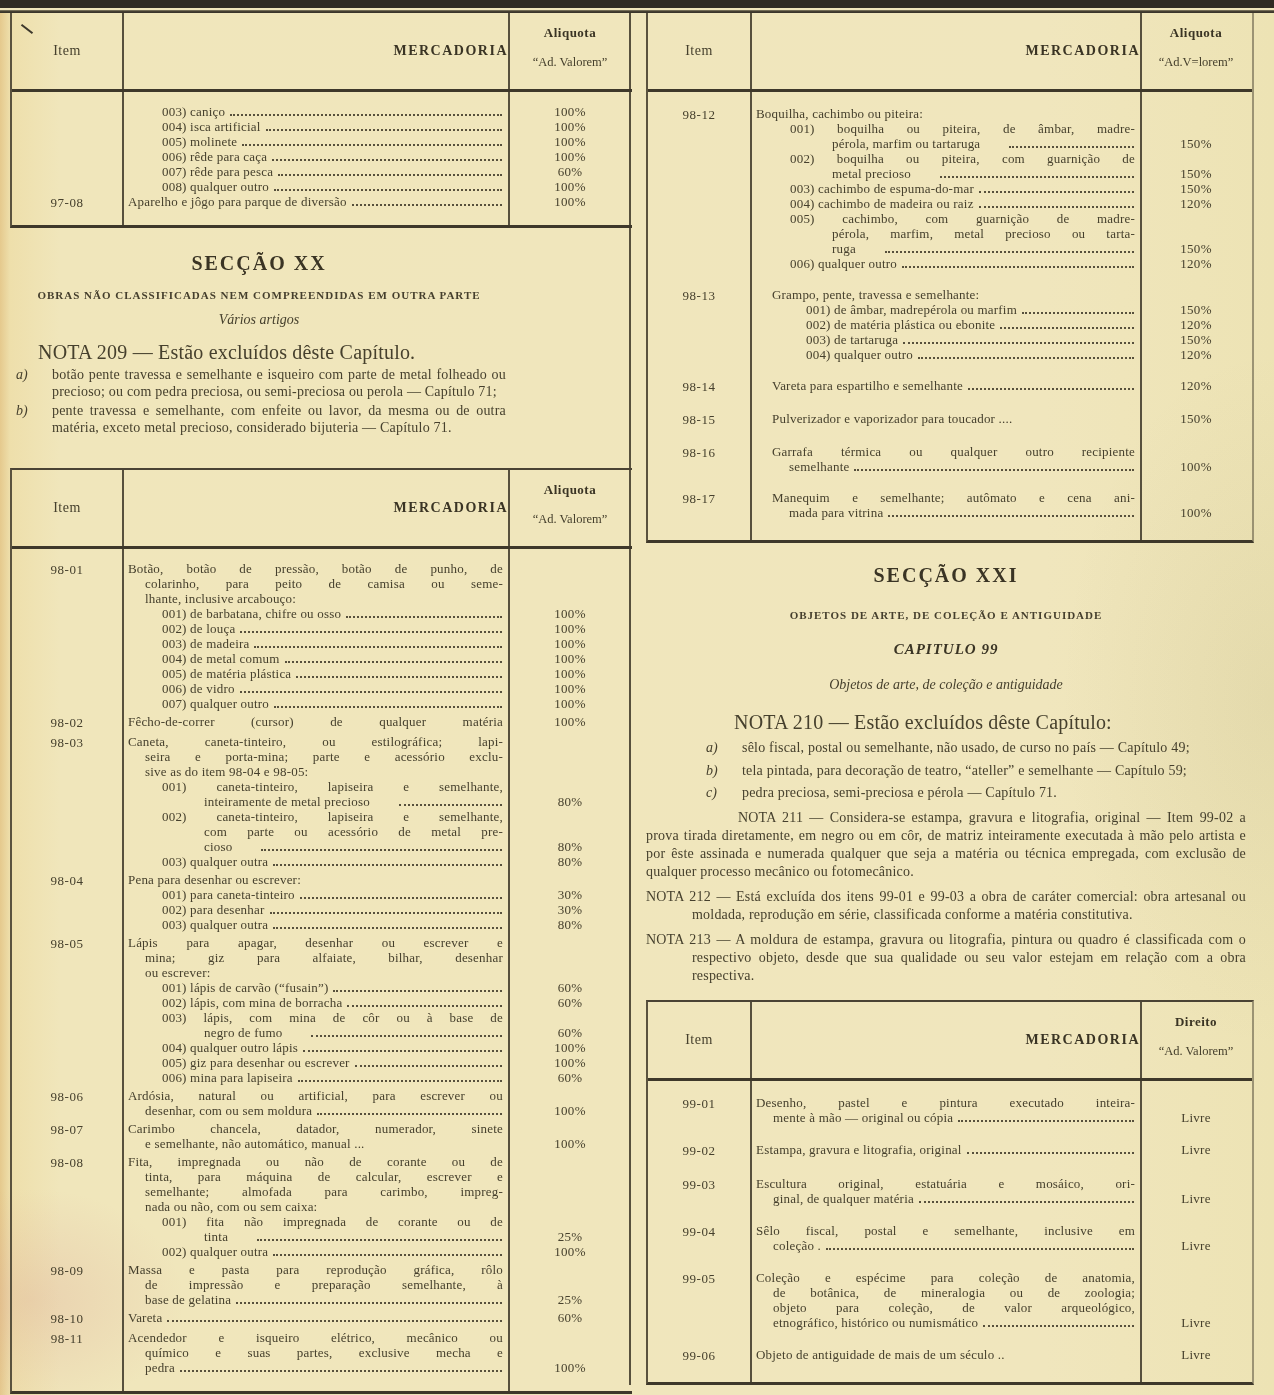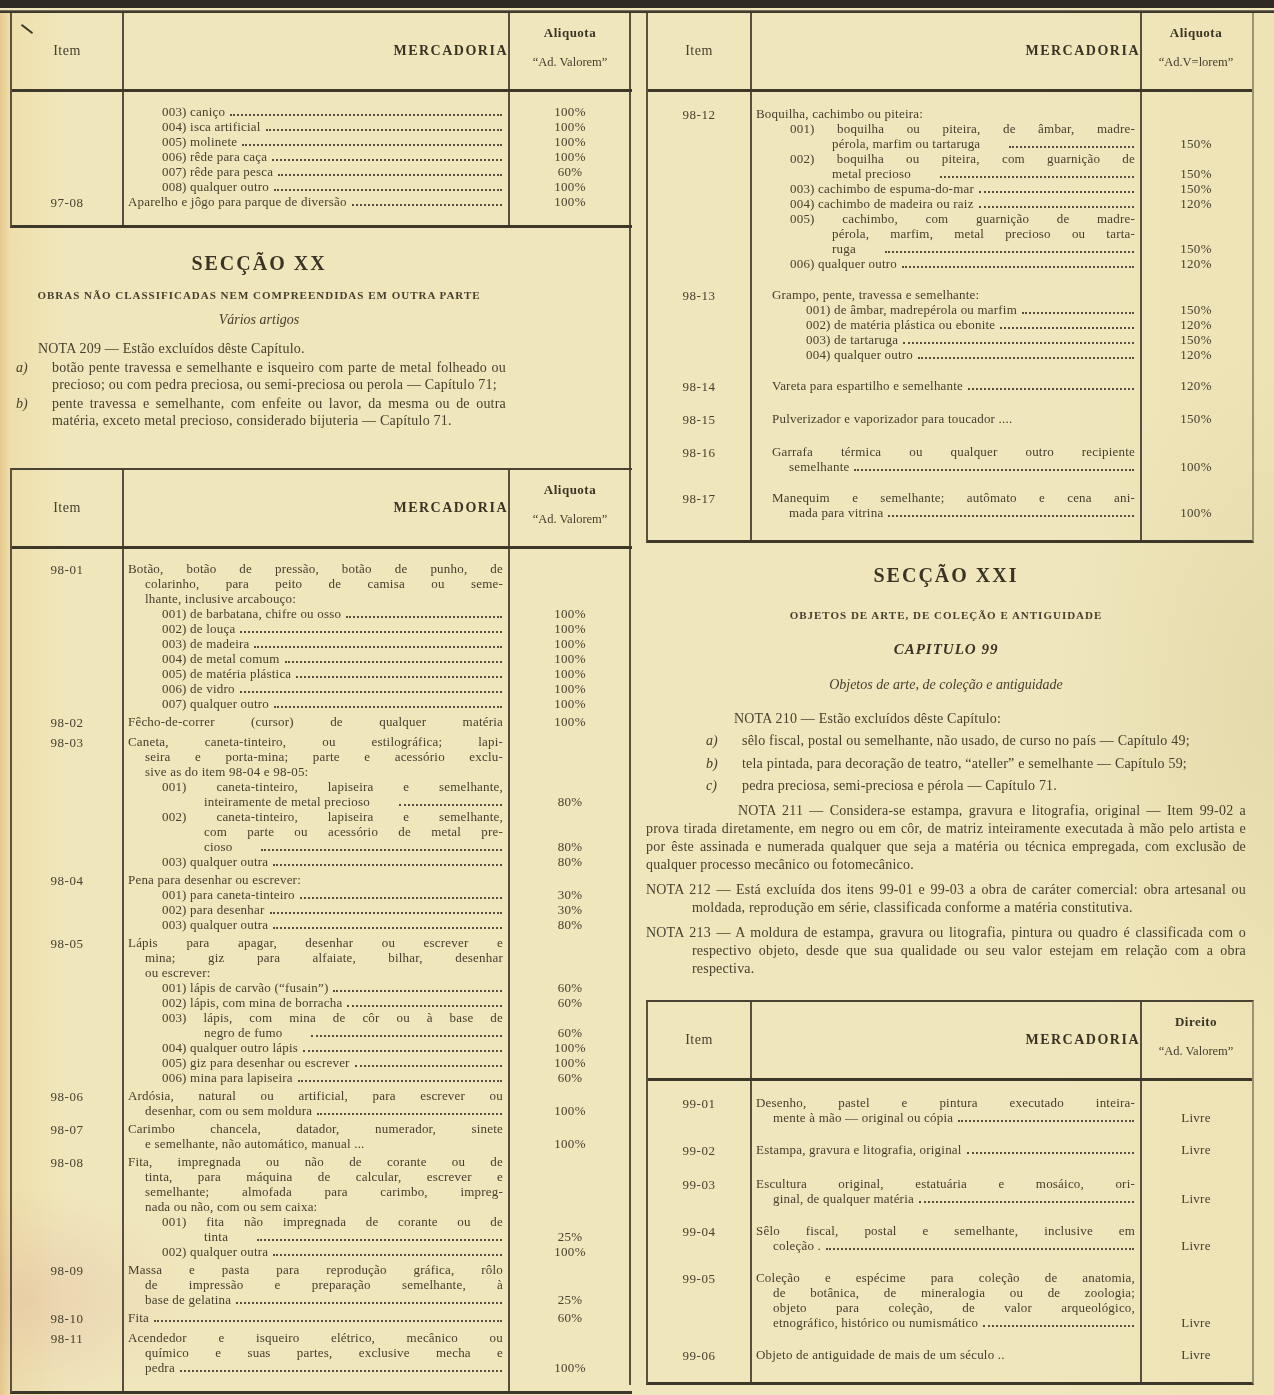--- a/index.html
+++ b/index.html
@@ -65,21 +65,21 @@
   .sec-left{left:12px;top:240px;width:494px;}
   .sec-right{left:646px;top:548px;width:600px;}
   .secao{text-align:center;font-weight:bold;font-size:20px;letter-spacing:2px;color:#3a3424;margin-top:12px;}
   .sec-right .secao{margin-top:16px;}
   .descr{text-align:center;font-weight:bold;font-size:11px;letter-spacing:1px;color:#453f2d;margin-top:14px;}
   .sec-right .descr{margin-top:22px;}
   .cap{text-align:center;font-weight:bold;font-style:italic;font-size:15px;letter-spacing:1px;color:#3a3424;margin-top:12px;}
   .sec-right .cap{margin-top:20px;}
   .capsub{text-align:center;font-style:italic;font-size:14px;margin-top:11px;}
   .sec-right .capsub{margin-top:19px;}
-  .notat{font-size:14px;margin-top:13px;margin-left:26px;letter-spacing:.2px;}
+  .notat{font-size:20px;margin-top:13px;margin-left:26px;letter-spacing:.2px;}
   .sec-right .notat{margin-top:18px;margin-left:88px;}
   .alineas{margin-top:3px;}
   .sec-right .alineas{margin-left:56px;width:532px;}
   .alinea{display:flex;margin-top:3px;font-size:14px;line-height:16.5px;}
   .sec-right .alinea{margin-top:6px;}
   .alabel{width:36px;padding-left:4px;font-style:italic;}
   .atext{flex:1;text-align:justify;letter-spacing:.2px;}
   .notas{margin-top:4px;}
   .nota{font-size:14px;line-height:18px;text-align:justify;margin-top:7px;letter-spacing:.2px;}
   .sec-right .nota.n0{text-indent:92px;}
@@ -585,21 +585,21 @@
               </div>
               <div class="rate">25%</div>
             </div>
           </div>
         </div>
         <div class="trow">
           <div class="citem">98-10</div>
           <div class="lines">
             <div class="line">
               <div class="merc i0">
-                <div class="t nw">Fita</div>
+                <div class="t nw">Vareta</div>
                 <div class="leader"></div>
               </div>
               <div class="rate">60%</div>
             </div>
           </div>
         </div>
         <div class="trow">
           <div class="citem">98-11</div>
           <div class="lines">
             <div class="line">

